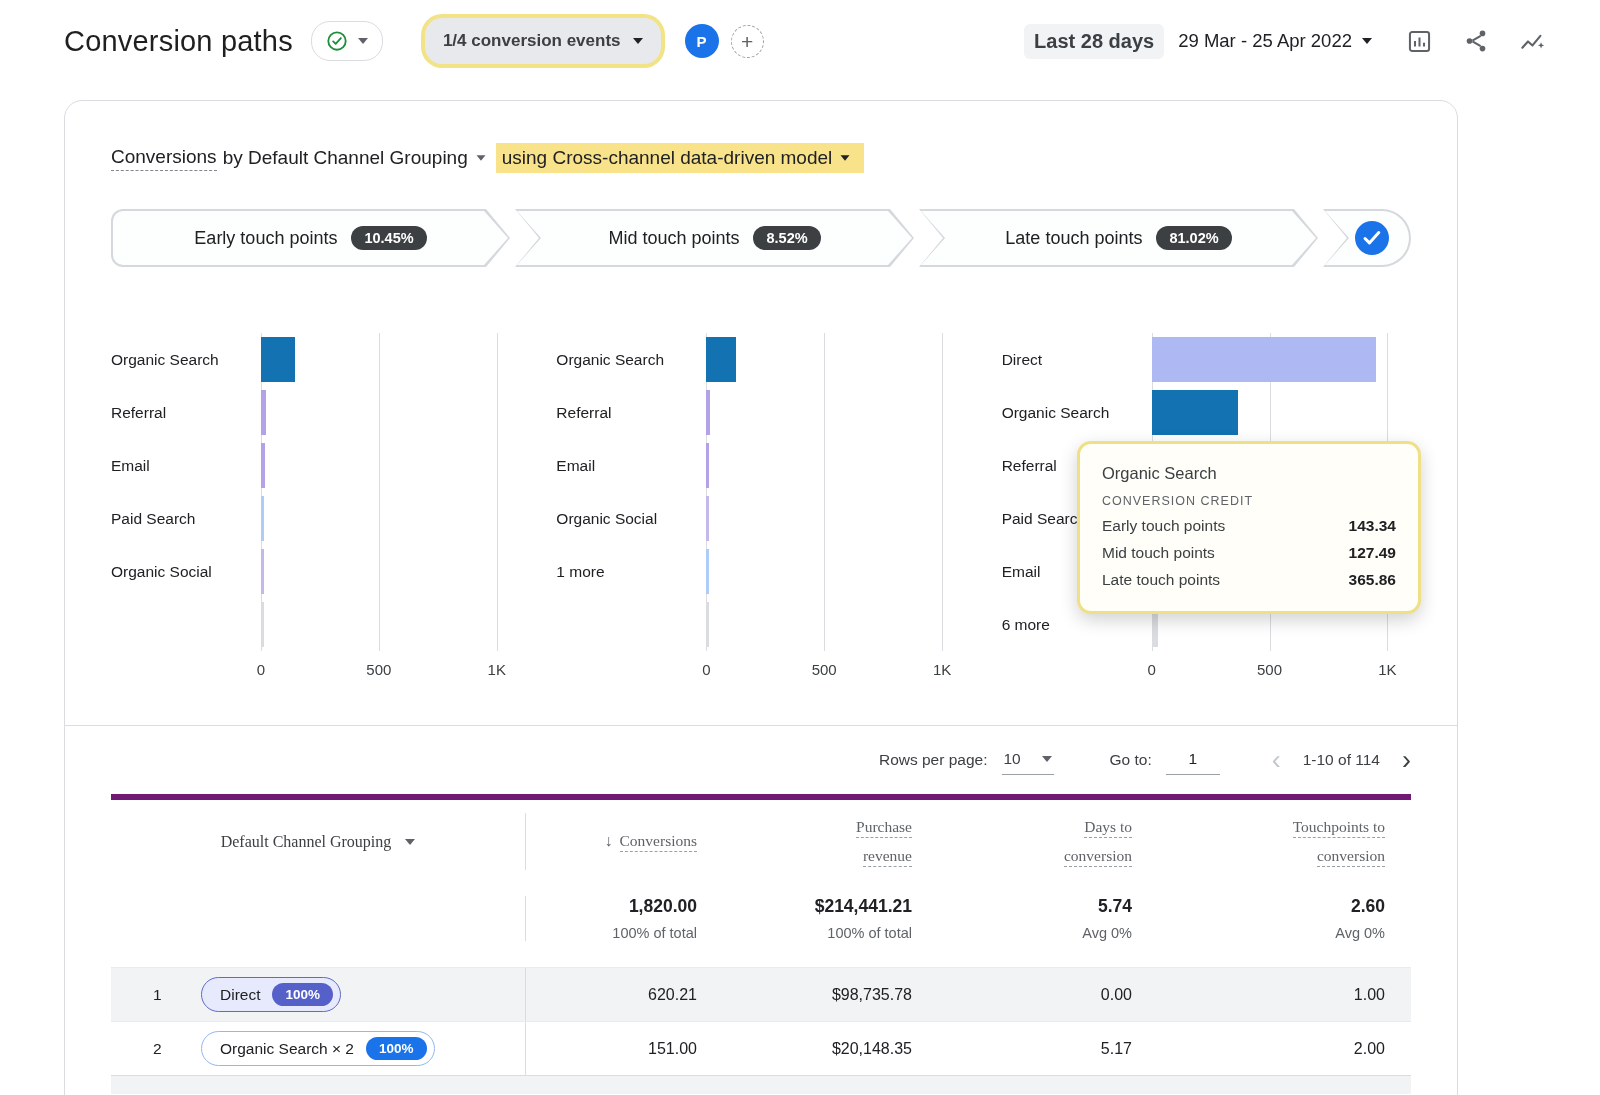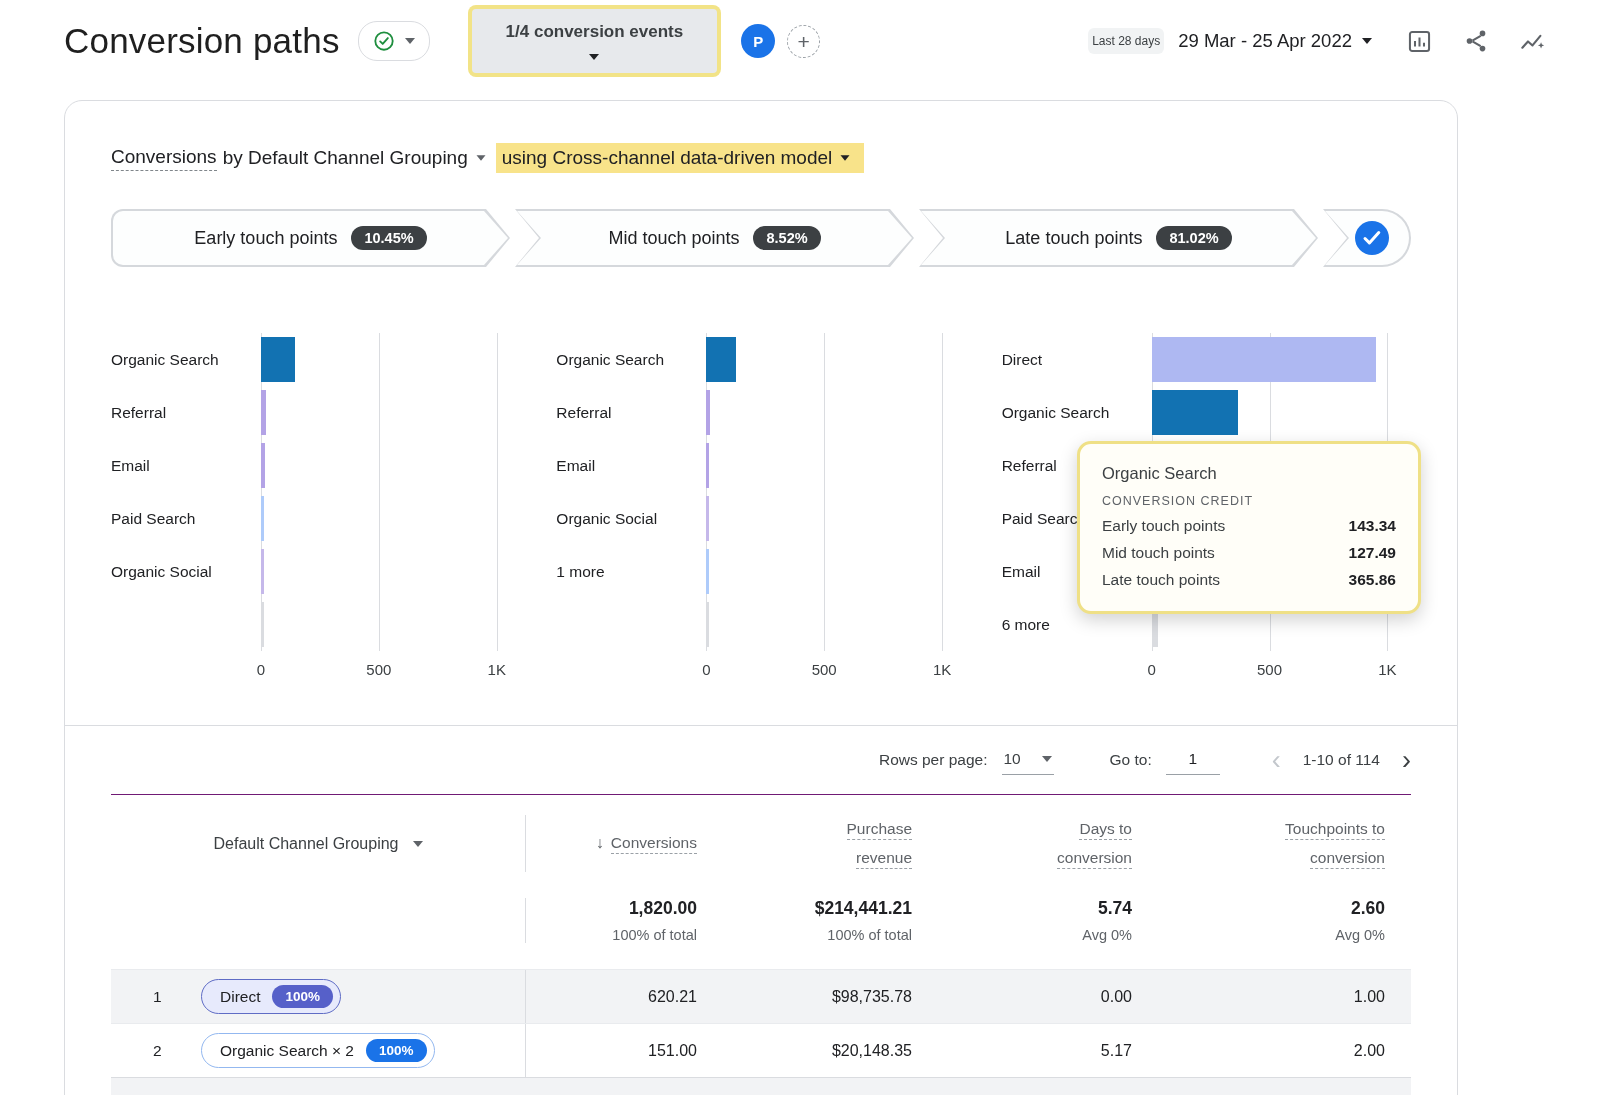--- a/index.html
+++ b/index.html
@@ -3,37 +3,37 @@
 <meta charset="utf-8">
 <style>
   html,body{margin:0;padding:0;}
   body{
     width:1600px;height:1095px;position:relative;overflow:hidden;
     background:#fff;color:#202124;
     font-family:"Liberation Sans","DejaVu Sans",sans-serif;
   }
   
   .topbar{height:82px;display:flex;align-items:center;padding:0 54px 0 64px;}
-  .page-title{font-size:35px;font-weight:400;color:#1f1f1f;letter-spacing:.2px;margin:0;}
+  .page-title{font-size:29px;font-weight:400;color:#1f1f1f;letter-spacing:.2px;margin:0;}
   .status-pill{margin-left:18px;height:38px;padding:0 14px;border:1px solid #dadce0;border-radius:19px;
     display:flex;align-items:center;gap:10px;cursor:pointer;background:#fff;}
   .caret{width:0;height:0;border-left:5px solid transparent;border-right:5px solid transparent;
     border-top:6px solid #5f6368;display:inline-block;}
   .caret.dark{border-top-color:#202124;}
   .caret.small{transform:scale(.9);}
-  .events-btn{margin-left:42px;background:#e7e9ec;border-radius:4px;padding:13px 34px;
+  .events-btn{margin-left:42px;background:#e7e9ec;border-radius:17px;padding:13px 18px;
     font-size:17px;font-weight:700;color:#3c4043;display:flex;align-items:center;gap:12px;
-    box-shadow:0 0 0 4px #f2e387;cursor:pointer;flex-direction:column;}
+    box-shadow:0 0 0 4px #f2e387;cursor:pointer;}
   .avatar{width:34px;height:34px;border-radius:50%;background:#1a73e8;color:#fff;font-size:15px;
     font-weight:700;display:flex;align-items:center;justify-content:center;margin-left:24px;}
   .add-btn{width:33px;height:33px;border-radius:50%;border:1.5px dashed #9aa0a6;color:#5f6368;
     font-size:21px;line-height:1;display:flex;align-items:center;justify-content:center;margin-left:12px;
     background:#fff;cursor:pointer;}
   .top-spacer{flex:1;}
-  .date-badge{background:#f1f3f4;border-radius:6px;padding:6px 4px;font-size:12px;font-weight:400;color:#3c4043;}
+  .date-badge{background:#f1f3f4;border-radius:6px;padding:6px 10px;font-size:20px;font-weight:700;color:#3c4043;}
   .date-text{font-size:18.5px;color:#202124;margin-left:14px;}
   .date-caret{margin-left:10px;}
   .header-icons{display:flex;align-items:center;gap:30px;margin-left:34px;}
   .icon-btn{background:none;border:none;padding:0;cursor:pointer;display:flex;}
 
   
   .card{position:absolute;left:64px;top:100px;width:1392px;height:1400px;background:#fff;
     border:1px solid #dadce0;border-radius:18px;}
   .card-pad{padding:0 46px;}
   .subtitle{margin-top:42px;font-size:19px;color:#202124;display:flex;align-items:center;flex-wrap:wrap;}
@@ -93,21 +93,21 @@
   .goto-lbl{margin-left:56px;}
   .goto-input{width:54px;margin-left:14px;border:none;border-bottom:1px solid #9aa0a6;outline:none;
     font-size:15.5px;text-align:center;color:#202124;padding:4px 0 6px;font-family:inherit;background:transparent;}
   .nav-chev{font-size:27px;line-height:1;background:none;border:none;padding:0;cursor:pointer;font-family:inherit;}
   .nav-chev.prev{color:#c3c7cc;margin-left:52px;}
   .nav-chev.next{color:#3c4043;}
   .range-lbl{margin:0 22px;}
 
   
   .tgrid{display:grid;grid-template-columns:415px 205px 215px 220px 245px;}
-  .thead{border-top:1px solid #701a75;align-items:center;padding:20px 0 16px;}
+  .thead{border-top:6px solid #701a75;align-items:center;padding:13px 0 16px;font-family:Liberation Serif, serif;}
   .dim-h{display:flex;align-items:center;justify-content:center;gap:14px;font-size:16px;color:#3c4043;
     align-self:stretch;border-right:1px solid #dadce0;cursor:pointer;}
   .metric-h{text-align:right;padding-right:34px;font-size:15.5px;color:#5f6368;}
   .metric-h.last{padding-right:26px;}
   .metric-h .dash-u{border-bottom:1px dashed #9aa0a6;white-space:pre-line;line-height:1.85;padding-bottom:2px;}
   .sort-arrow{margin-right:7px;color:#5f6368;font-size:16px;}
   .totals{padding:10px 0 26px;}
   .totals .dimcell{border-right:1px solid #dadce0;align-self:stretch;}
   .total-cell{text-align:right;padding-right:34px;}
   .total-cell.last{padding-right:26px;}

